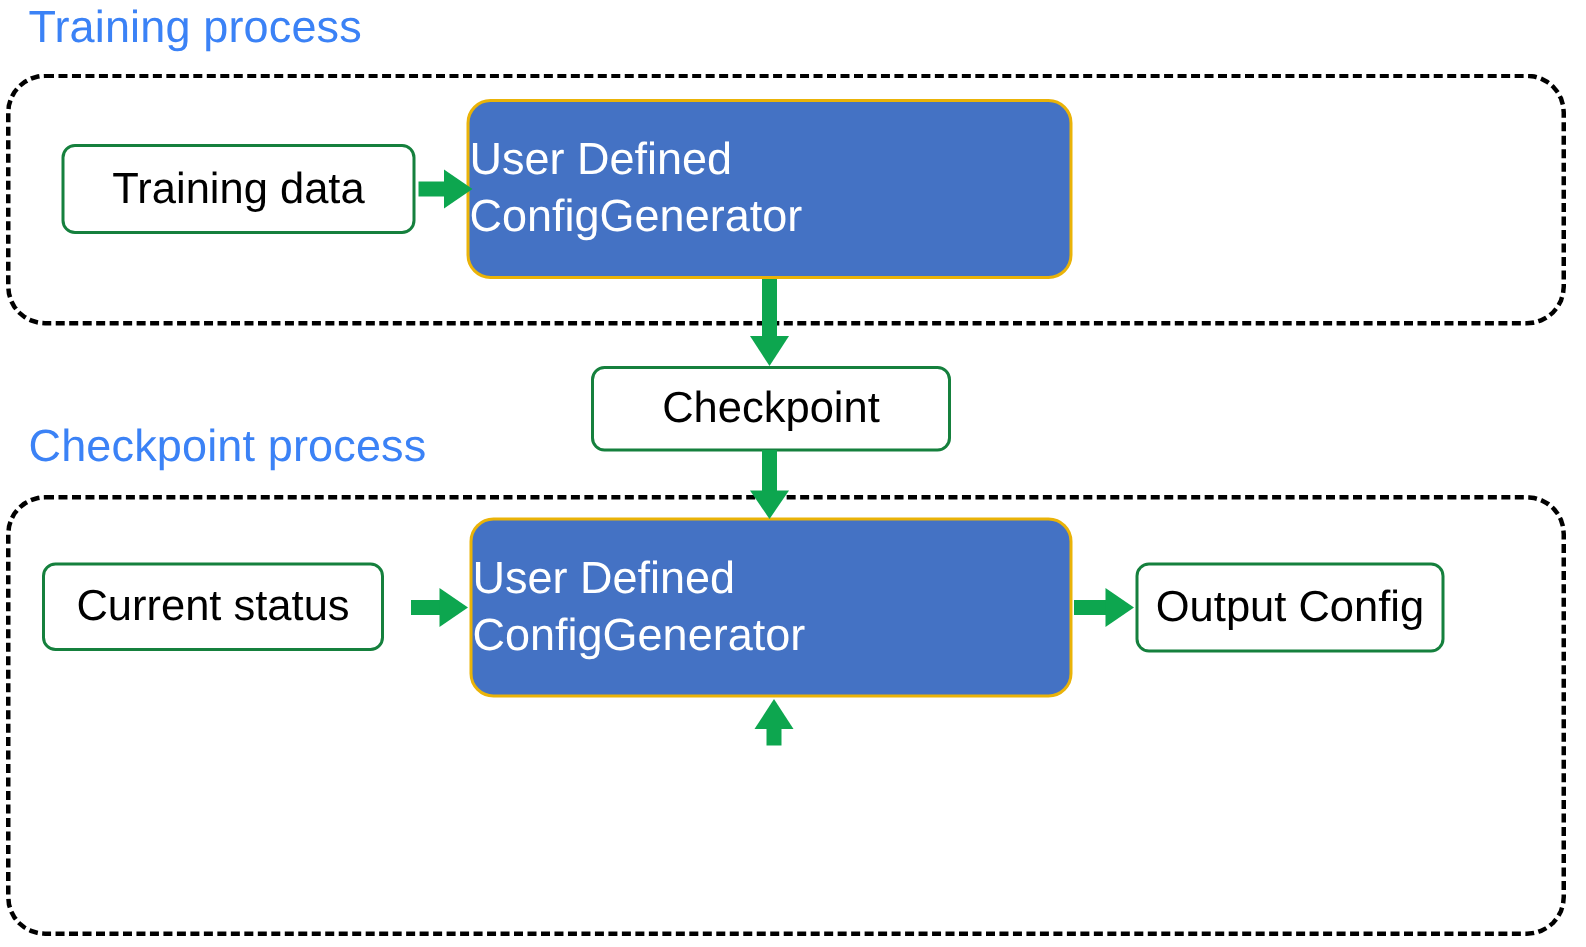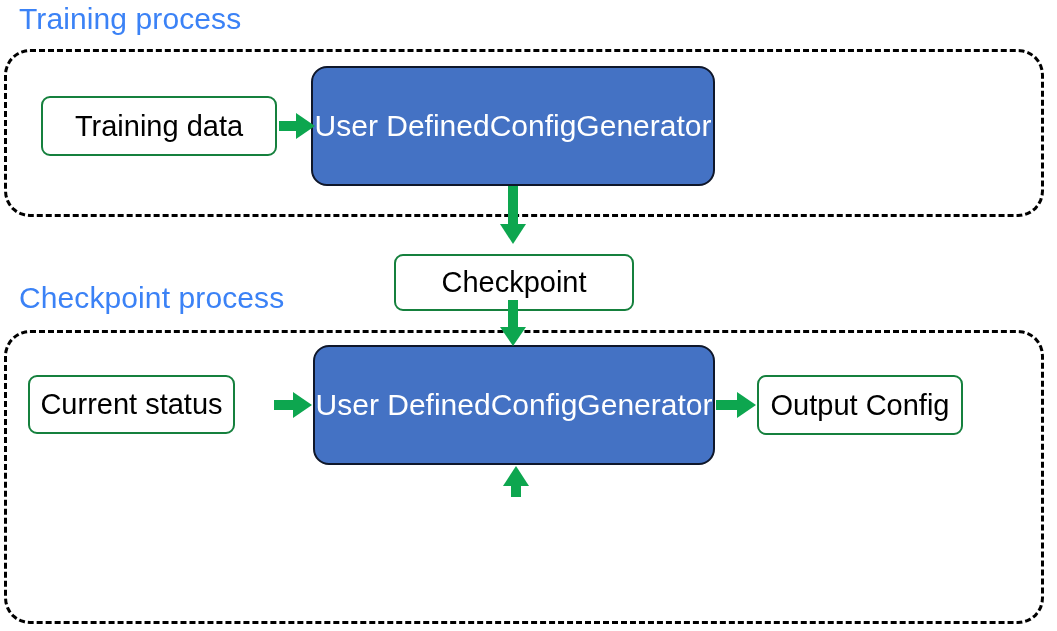--- a/index.html
+++ b/index.html
@@ -53,34 +53,34 @@
     background: #ffffff;
     border: 2px solid #15803d;
     border-radius: 9px;
     color: #000000;
     font-size: 29px;
     line-height: 33px;
     text-align: center;
     white-space: nowrap;
   }
   #node-training-data { left: 41px;  top: 96px;  width: 236px; height: 60px; }
-  #node-checkpoint    { left: 394px; top: 254px; width: 240px; height: 57px; }
-  #node-current-status{ left: 28px;  top: 375px; width: 207px; height: 59px; }
+  #node-checkpoint    { left: 394px; top: 244px; width: 240px; height: 57px; }
+  #node-current-status{ left: 28px;  top: 375px; width: 228px; height: 59px; }
   #node-output-config { left: 757px; top: 375px; width: 206px; height: 60px; }
 
   
   .node-primary {
     position: absolute;
     box-sizing: border-box;
     display: flex;
-    flex-direction: row;
-    align-items: center;
+    flex-direction: column;
+    align-items: flex-start;
     justify-content: center;
     background: #4472C4;
-    border: 2px solid #0f172a;
+    border: 2px solid #eab308;
     border-radius: 16px;
     color: #ffffff;
     font-size: 30px;
     line-height: 38px;
     text-align: center;
     white-space: nowrap;
   }
   #node-generator-training  { left: 311px; top: 66px;  width: 404px; height: 120px; }
   #node-generator-inference { left: 313px; top: 345px; width: 402px; height: 120px; }
 

